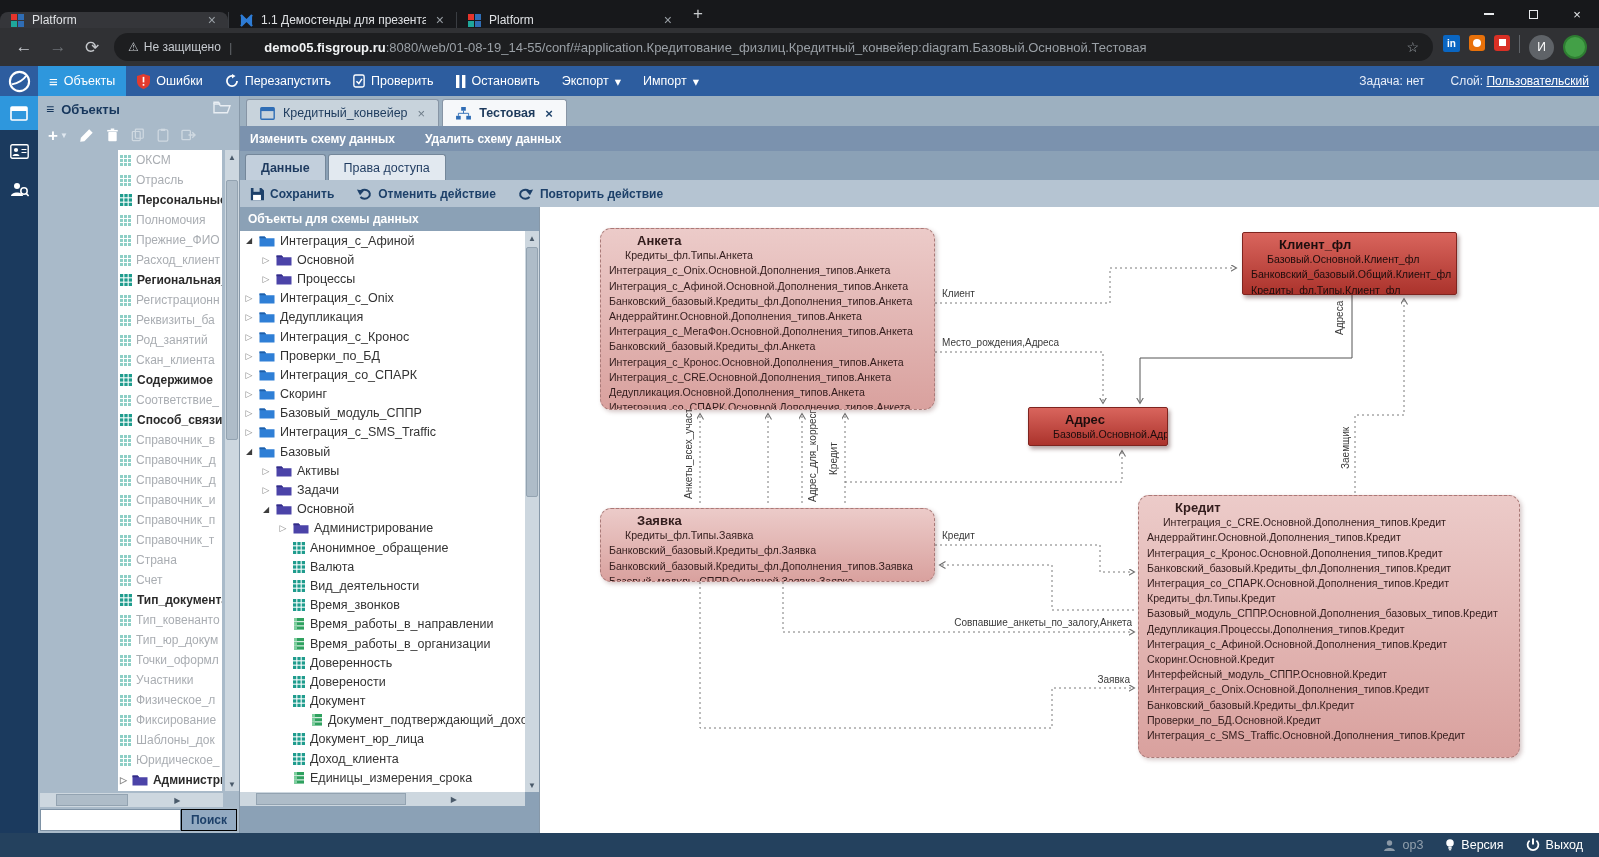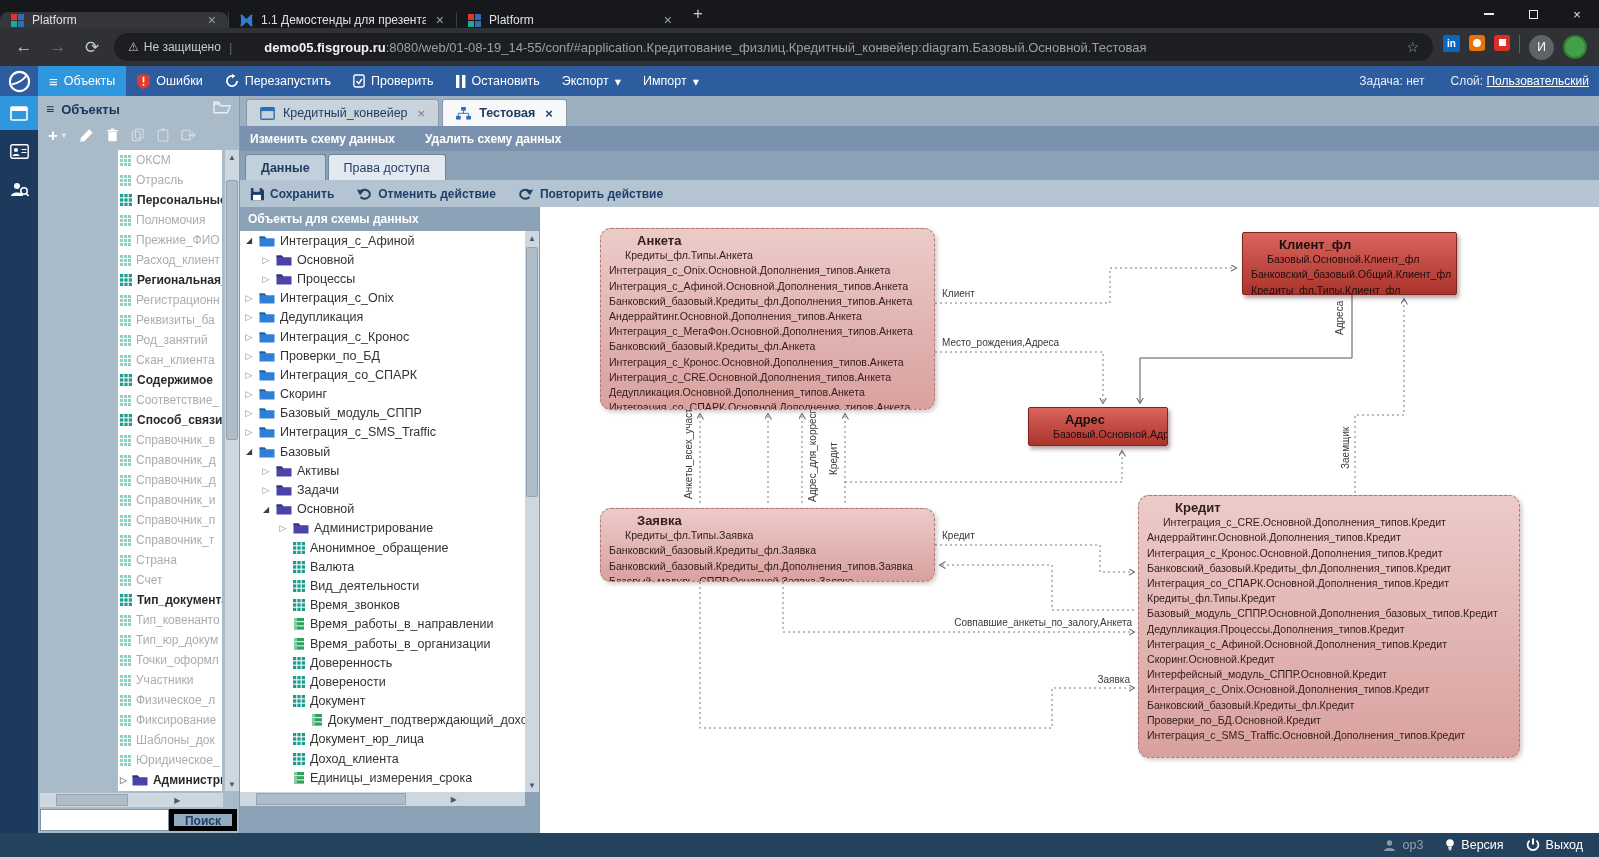--- a/index.html
+++ b/index.html
@@ -69,21 +69,21 @@
   .lp-white { position:absolute; left:80px; top:2px; width:104px; bottom:2px; background:#fff; overflow:hidden; }
   .lp-row { height:20px; display:flex; align-items:center; gap:5px; font-size:12px; color:#a9adb2; white-space:nowrap; padding-left:2px; }
   .lp-row.strong { color:#2b2b2b; font-weight:bold; }
   .lp-vsb { position:absolute; right:0; top:2px; bottom:2px; width:14px; background:#cdd7df; display:flex; flex-direction:column; align-items:center; }
   .sb-arrow { color:#4a5a6a; font-size:8px; height:14px; display:flex; align-items:center; justify-content:center; width:100%; }
   .sb-thumb { width:12px; background:#aebcc8; border:1px solid #93a3b1; border-radius:2px; }
   .lp-hsb { height:14px; margin:0 16px 0 2px; background:#cdd7df; display:flex; align-items:center; position:relative; }
   .lp-hsb .sb-thumbh { position:absolute; left:16px; width:72px; top:1px; bottom:1px; background:#aebcc8; border:1px solid #93a3b1; }
   .lp-search { height:26px; display:flex; align-items:stretch; padding:2px; gap:0; }
   .lp-search input { flex:1; border:1px solid #7e92a5; background:#fff; font-size:12px; padding:0 4px; min-width:0; font-family:inherit; }
-  .lp-search button { width:68px; border:5px solid #000000; background:#93aac1; color:#1d4069; font-weight:bold; font-size:12px; font-family:inherit; }
+  .lp-search button { width:56px; border:1px solid #000000; background:#93aac1; color:#1d4069; font-weight:bold; font-size:12px; font-family:inherit; }
 
   .work { flex:1; display:flex; flex-direction:column; min-width:0; }
   .docstrip { height:30px; background:#9db0c0; display:flex; align-items:flex-end; padding-left:6px; gap:3px; }
   .dtab { height:27px; display:flex; align-items:center; gap:8px; padding:0 13px; font-size:12.5px; color:#1d3least; color:#1d3a5c; background:#c8d3dc; border:1px solid #8795a5; border-bottom:none; border-radius:3px 3px 0 0; white-space:nowrap; }
   .dtab.active { background:#f6f8fa; font-weight:bold; }
   .dtab .close { color:#6d7b88; font-size:13px; margin-left:2px; }
   .dtab.active .close { color:#20446c; font-weight:bold; }
   .menubar { height:25px; background:#7b92ae; display:flex; align-items:center; gap:30px; padding-left:10px; color:#fff; font-size:12px; font-weight:600; }
   .subtabs { height:29px; background:#8ba1b6; display:flex; align-items:flex-end; padding-left:5px; gap:2px; }
   .stab { height:26px; display:flex; align-items:center; padding:0 15px; font-size:12.5px; color:#1e3a5f; border:1px solid #7487 a0; border:1px solid #74879a; border-bottom:none; border-radius:3px 3px 0 0; background:#e2e9f0; }

